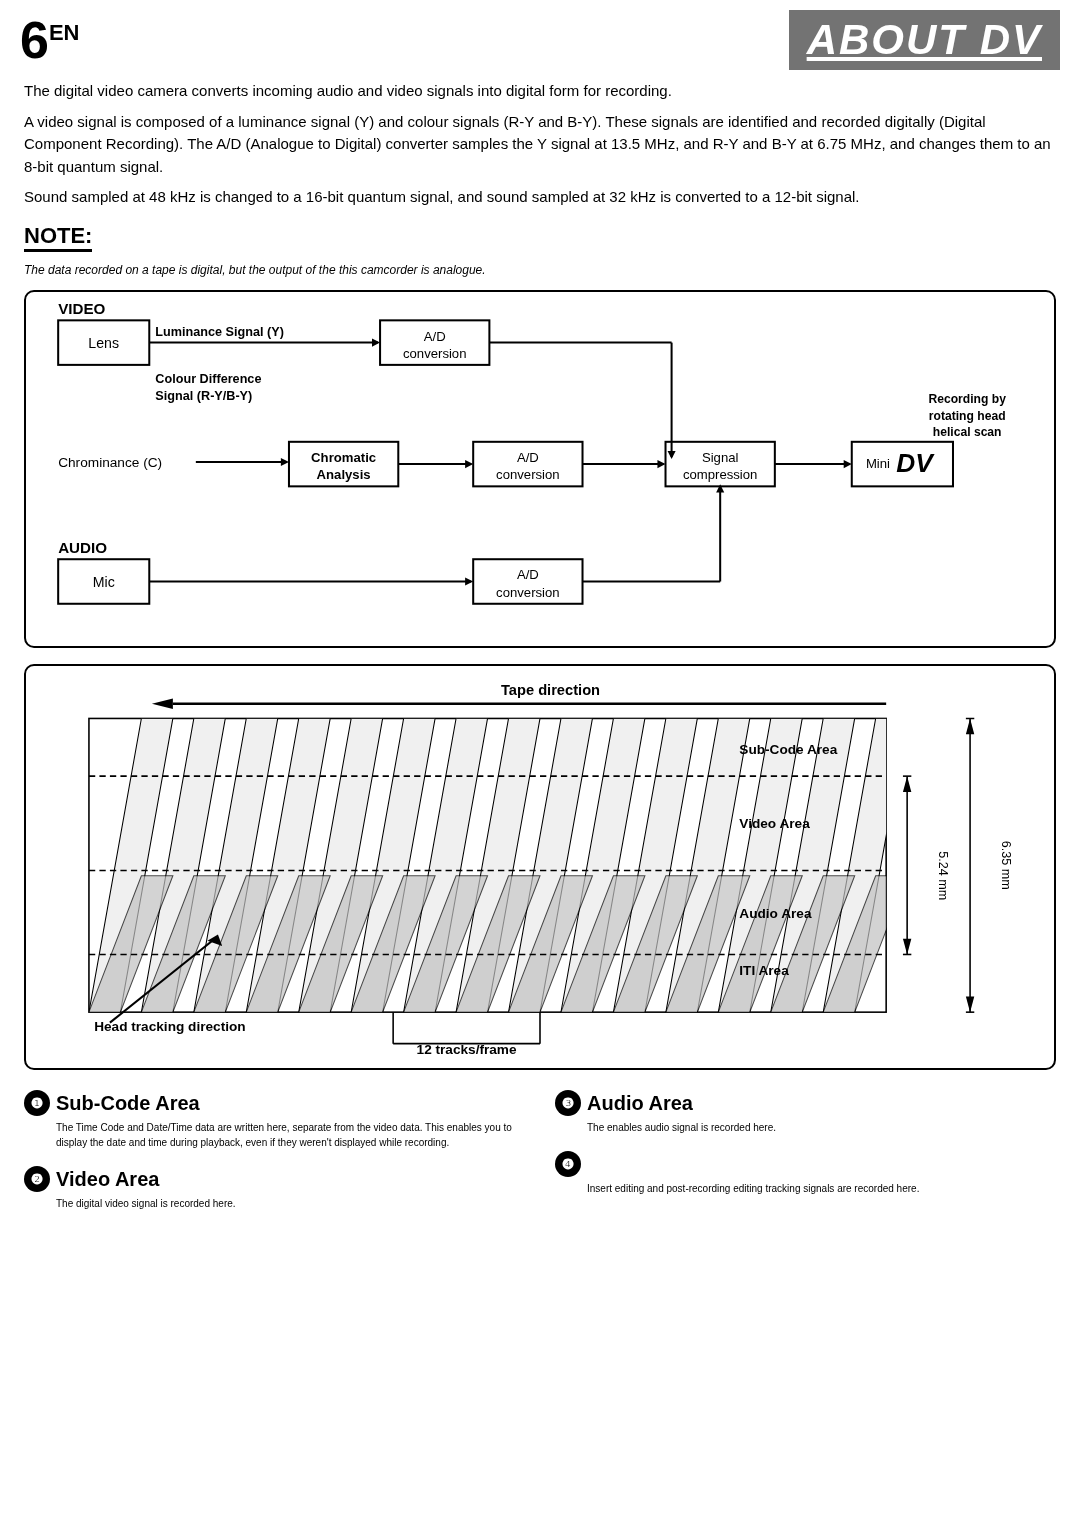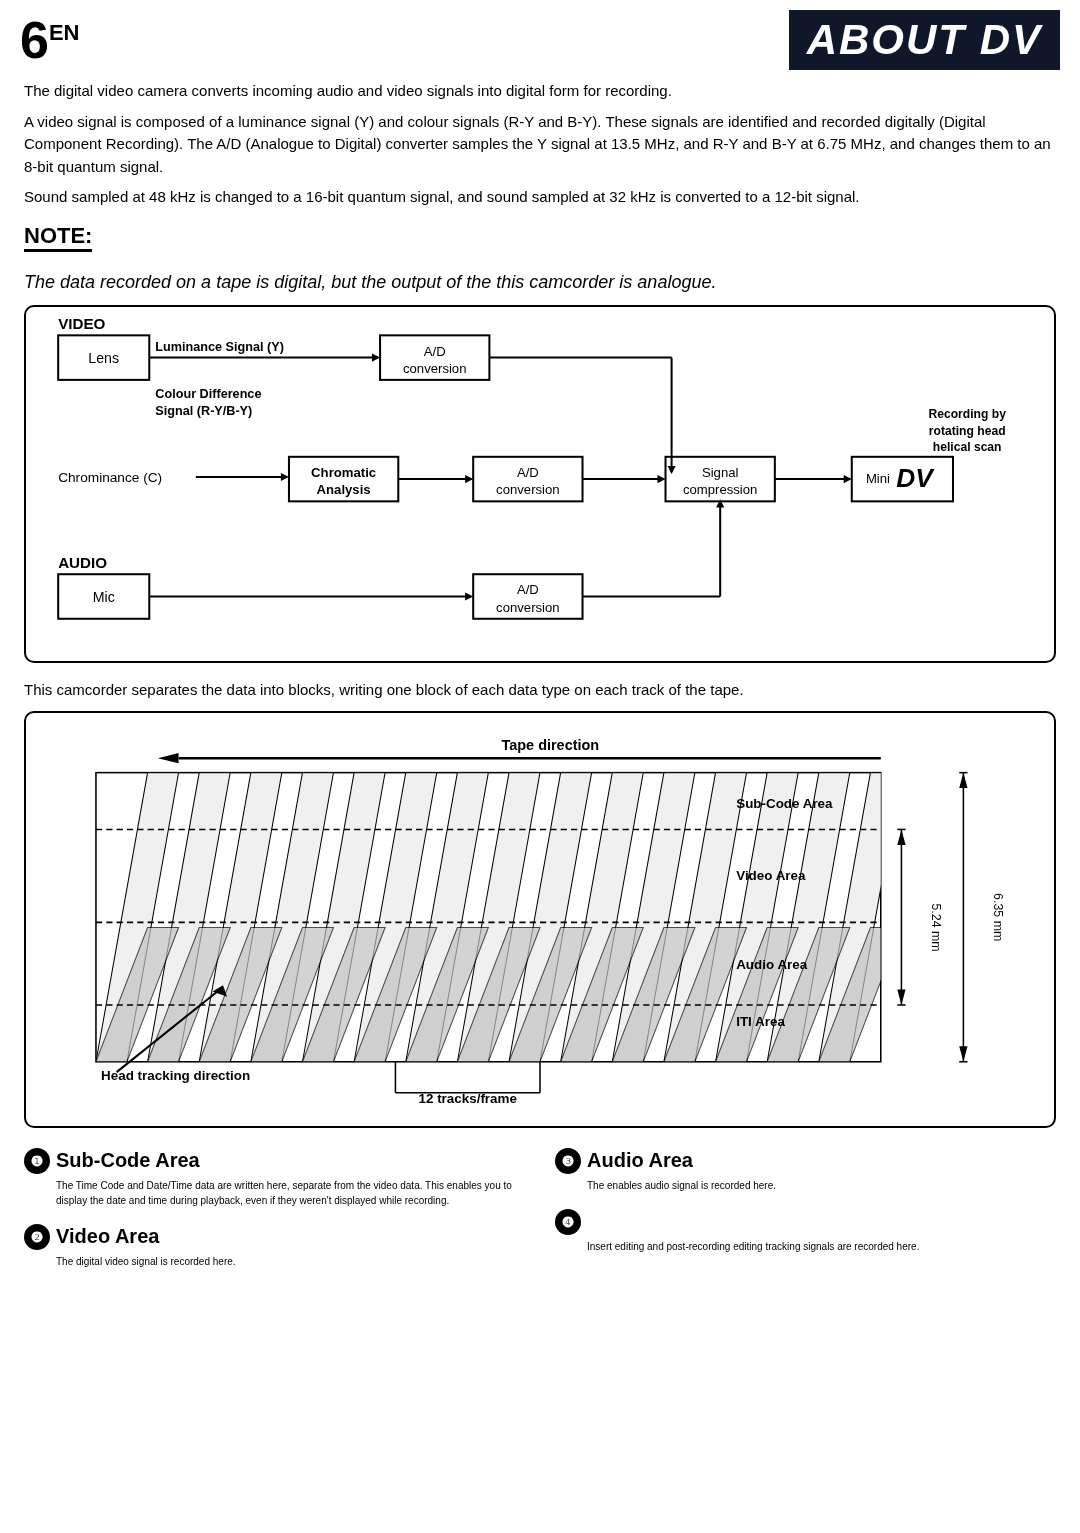--- a/index.html
+++ b/index.html
@@ -31,23 +31,24 @@
       font-size: 22px;
       vertical-align: super;
     }
     .header-title {
       margin-left: auto;
       font-size: 42px;
       font-weight: 900;
       font-style: italic;
       font-family: Arial Black, Arial, sans-serif;
       letter-spacing: 2px;
-      background: #0f172a;
+      background: #737373;
       color: #fff;
       padding: 6px 18px;
+      text-decoration: underline;
     }
 
     .content {
       padding: 6px 24px 24px 24px;
     }
 
     p {
       font-size: 15px;
       line-height: 1.5;
       margin-bottom: 8px;
@@ -56,41 +57,41 @@
     .note-section {
       margin: 14px 0 10px 0;
     }
     .note-title {
       font-size: 22px;
       font-weight: 900;
       font-family: Arial Black, Arial, sans-serif;
       text-transform: uppercase;
       border-bottom: 3px solid #000;
       display: inline-block;
-      margin-bottom: 20px;
+      margin-bottom: 8px;
     }
     .note-italic {
       font-style: italic;
-      font-size: 18px;
+      font-size: 12px;
     }
 
     
     .diagram-box {
       border: 2px solid #000;
       border-radius: 10px;
       padding: 0 18px;
       margin: 12px 0 16px 0;
       position: relative;
     }
 
     
     .tape-diagram-box {
       border: 2px solid #000;
       border-radius: 10px;
-      padding: 8px;
+      padding: 0;
       margin: 10px 0 20px 0;
       overflow: hidden;
       position: relative;
     }
 
     
     .bottom-grid {
       display: grid;
       grid-template-columns: 1fr 1fr;
       gap: 0 30px;
@@ -226,21 +227,20 @@
       <rect x="424" y="264" width="108" height="44" fill="none" stroke="#000" stroke-width="2"></rect>
       <text x="478" y="284" text-anchor="middle" font-size="13" font-family="Arial">A/D</text>
       <text x="478" y="301" text-anchor="middle" font-size="13" font-family="Arial">conversion</text>
 
       <line x1="532" y1="286" x2="668" y2="286" stroke="#000" stroke-width="2"></line>
       <line x1="668" y1="286" x2="668" y2="192" stroke="#000" stroke-width="2"></line>
       <polygon points="664,198 668,190 672,198" fill="#000"></polygon>
     </svg>
     </div>
 
-  <p>This camcorder separates the data into blocks, writing one block of each data type on each track of the tape.</p>
 
   <div class="tape-diagram-box">
     <svg viewBox="0 0 980 380" width="100%">
 
       <line x1="140" y1="36" x2="820" y2="36" stroke="#000" stroke-width="2.5"></line>
       <polygon points="140,31 120,36 140,41" fill="#000"></polygon>
       <text x="500" y="28" text-anchor="middle" font-size="14" font-family="Arial" font-weight="bold">Tape direction</text>
 
       <defs>
         <pattern id="diag-white" patternUnits="userSpaceOnUse" width="32" height="200" patternTransform="rotate(-52)">

